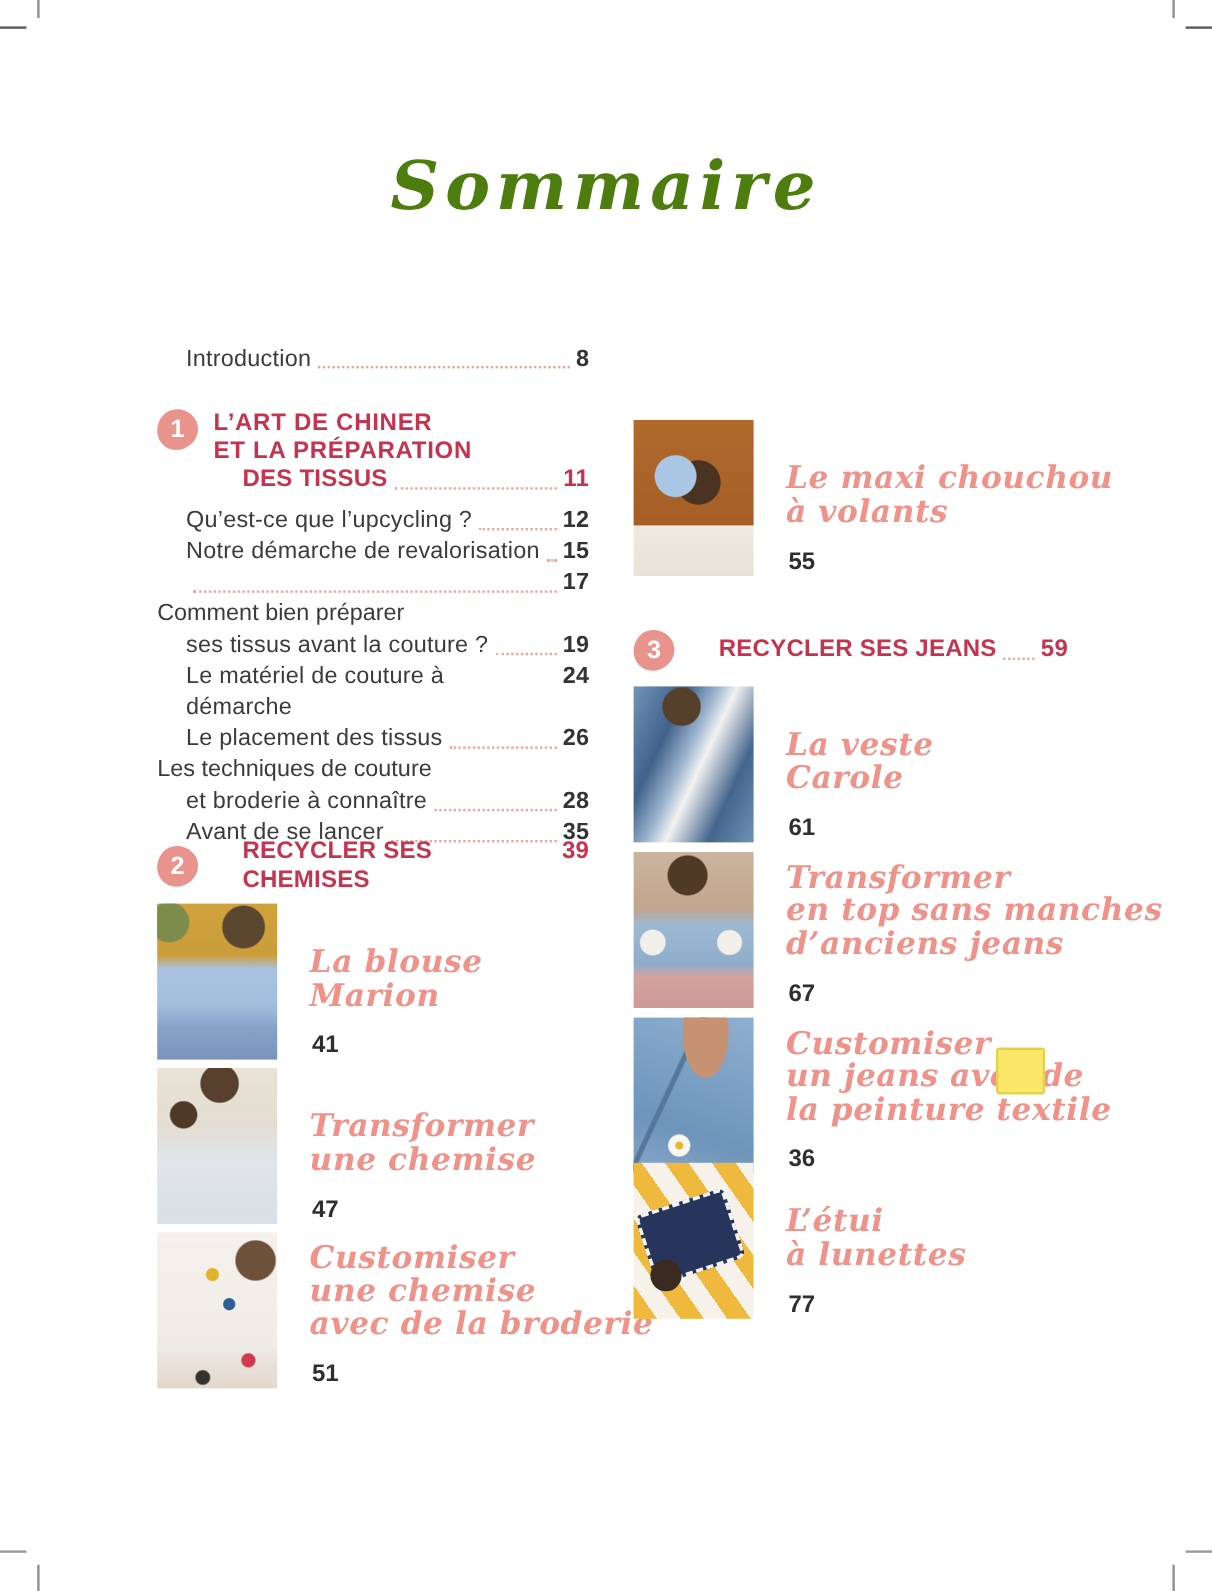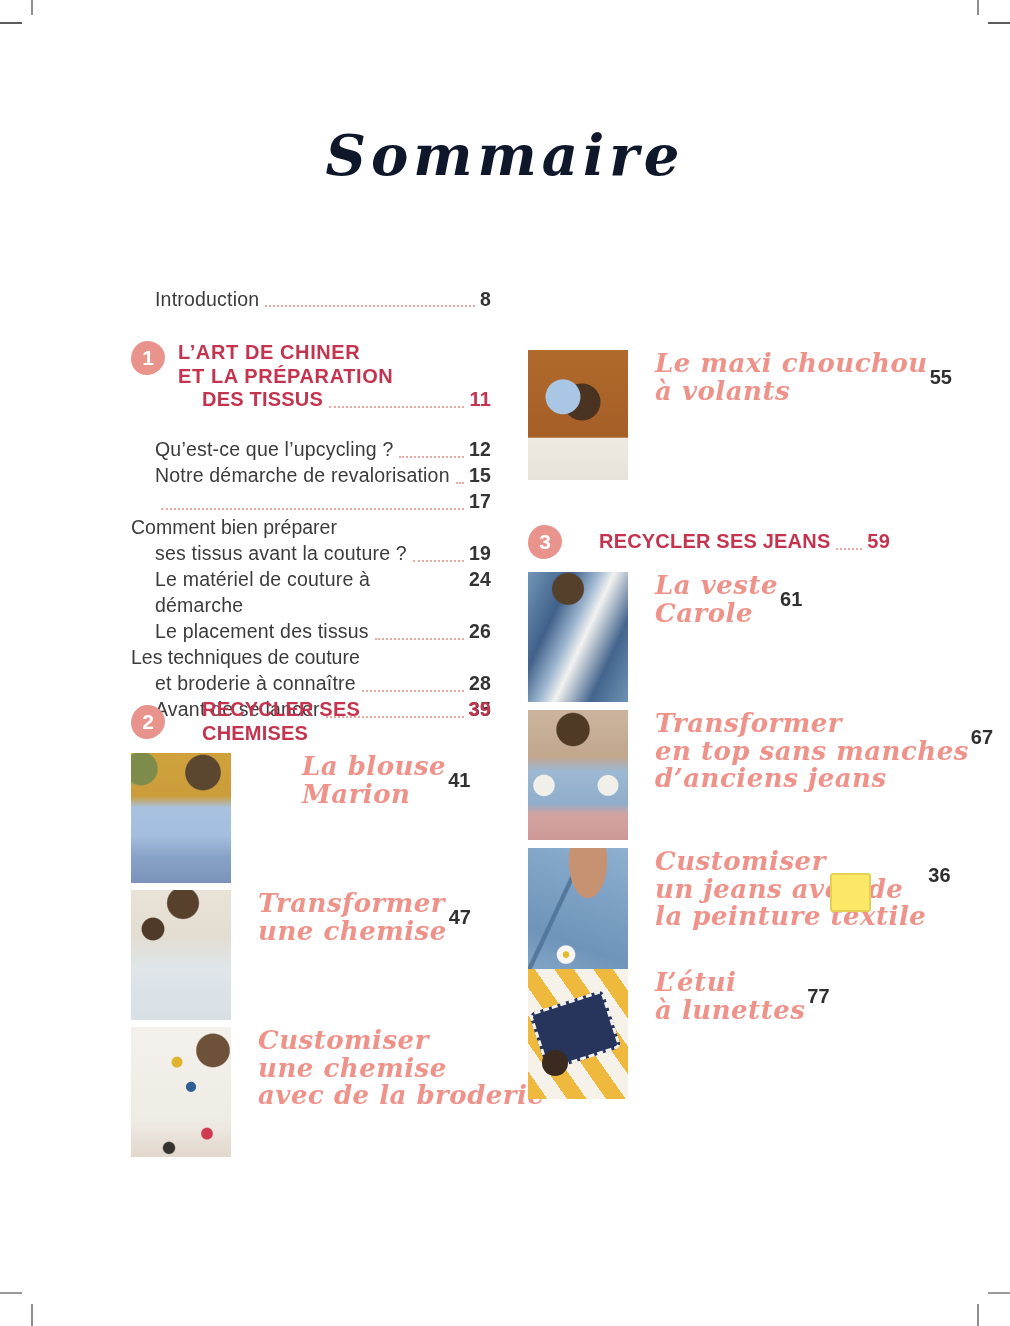--- a/index.html
+++ b/index.html
@@ -8,21 +8,21 @@
     font-family:"Liberation Sans",sans-serif;overflow:hidden;
   }
   
   .crop-v{position:absolute;width:2px;background:#8f8f8f;}
   .crop-h{position:absolute;height:2px;background:#5c5c5c;}
   .crop-h.light{background:#9a9a9a;}
   
   .page-title{
     position:absolute;top:122px;left:0;width:100%;text-align:center;
     font-family:"DejaVu Serif",serif;font-style:italic;font-weight:bold;
-    font-size:56px;color:#0f172a;letter-spacing:5px;
+    font-size:56px;color:#4d7c0f;letter-spacing:5px;
   }
   
   .row{display:flex;align-items:baseline;font-size:19.5px;color:#3b3b3b;letter-spacing:.2px;margin-left:24px;}
   .leader{flex:1;border-bottom:2px dotted #eaa89f;margin:0 5px 4px 6px;align-self:flex-end;}
   .pagenum{font-weight:600;color:#343434;}
   .intro-block{position:absolute;left:131px;width:360px;}
   
   .num-circle{
     width:34px;height:34px;background:#e9938d;color:#ffffff;
     border-radius:48% 52% 55% 45%/52% 48% 52% 48%;
@@ -35,21 +35,21 @@
     line-height:23.5px;margin-left:13px;flex:1;
   }
   .sec-title .row{font-size:20px;color:#c5344f;font-weight:bold;}
   .sec-title .leader{border-color:#eaa89f;}
   .sec-title .pagenum{color:#c5344f;font-size:20px;}
   .entries{position:absolute;left:131px;width:360px;}
   .entry-line{line-height:26px;}
   
   .project{position:absolute;display:flex;height:130px;}
   .photo{width:100px;height:130px;flex:0 0 100px;position:relative;overflow:hidden;}
-  .pmeta{display:flex;flex-direction:row;justify-content:flex-end;margin-left:27px;padding-bottom:0;}
+  .pmeta{display:flex;flex-direction:column;justify-content:flex-end;margin-left:27px;padding-bottom:0;}
   .caption{
     font-family:"DejaVu Serif",serif;font-style:italic;font-weight:bold;
     font-size:26px;line-height:27.5px;color:#ee928a;letter-spacing:.5px;
   }
   .caption .cline{display:block;white-space:nowrap;}
   .ppage{font-size:20px;color:#2f2f2f;margin-top:16px;margin-left:2px;font-weight:700;}
   
   .ph-blouse{background:
     radial-gradient(circle at 72% 15%, #5b4630 0 13%, transparent 14%),
     radial-gradient(circle at 10% 12%, #7d8c4b 0 11%, transparent 12%),
@@ -127,21 +127,21 @@
     <div>L’ART DE CHINER</div>
     <div>ET LA PRÉPARATION</div>
     <div class="row">
       <span>DES TISSUS</span>
       <span class="leader"></span>
       <span class="pagenum">11</span>
     </div>
   </div>
 </div>
 
-<div class="entries" style="top:436px;">
+<div class="entries" style="top:420px;">
   <div class="row entry-line">
     <span>Qu’est-ce que l’upcycling ?</span>
     <span class="leader"></span>
     <span class="pagenum">12</span>
   </div>
   <div class="row entry-line">
     <span>Notre démarche de revalorisation</span>
     <span class="leader"></span>
     <span class="pagenum">15</span>
   </div>
@@ -186,21 +186,21 @@
   <div class="num-circle">2</div>
   <div class="sec-title">
     <div class="row">
       <span>RECYCLER SES CHEMISES</span>
       <span class="leader"></span>
       <span class="pagenum">39</span>
     </div>
   </div>
 </div>
 
-<div class="project" style="left:131px;top:753px;gap:44px;">
+<div class="project" style="left:131px;top:753px;">
   <div class="photo ph-blouse"></div>
   <div class="pmeta">
     <div class="caption">
       <span class="cline">La blouse</span>
       <span class="cline">Marion</span>
     </div>
     <div class="ppage">41</div>
   </div>
 </div>
 

